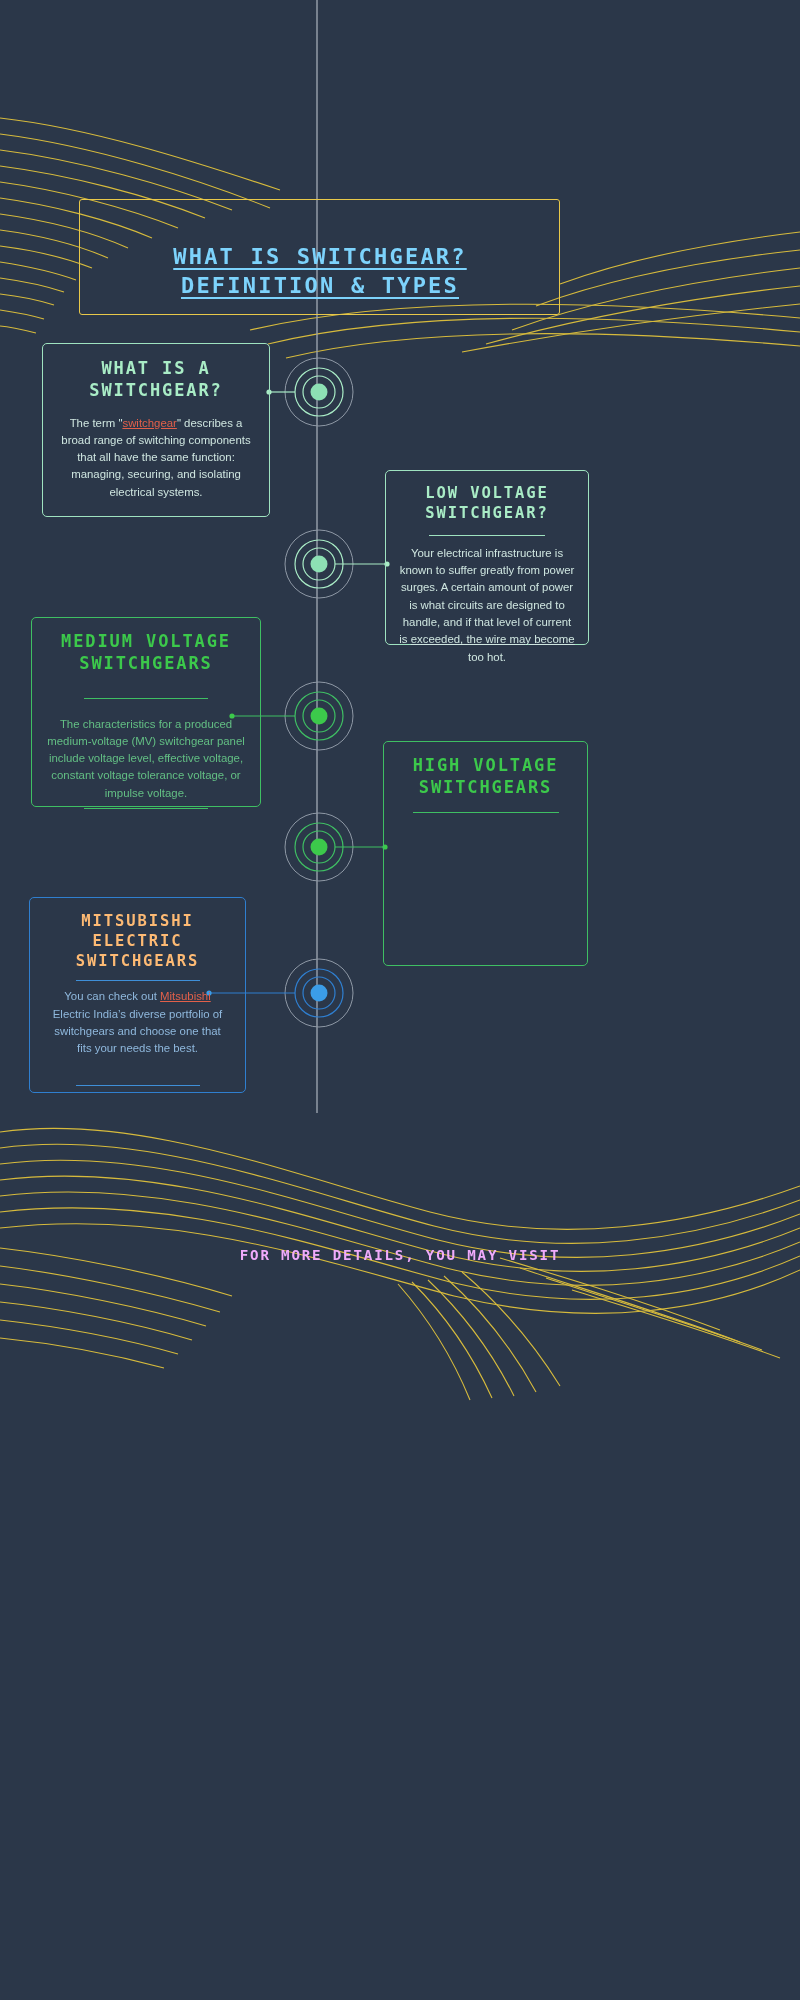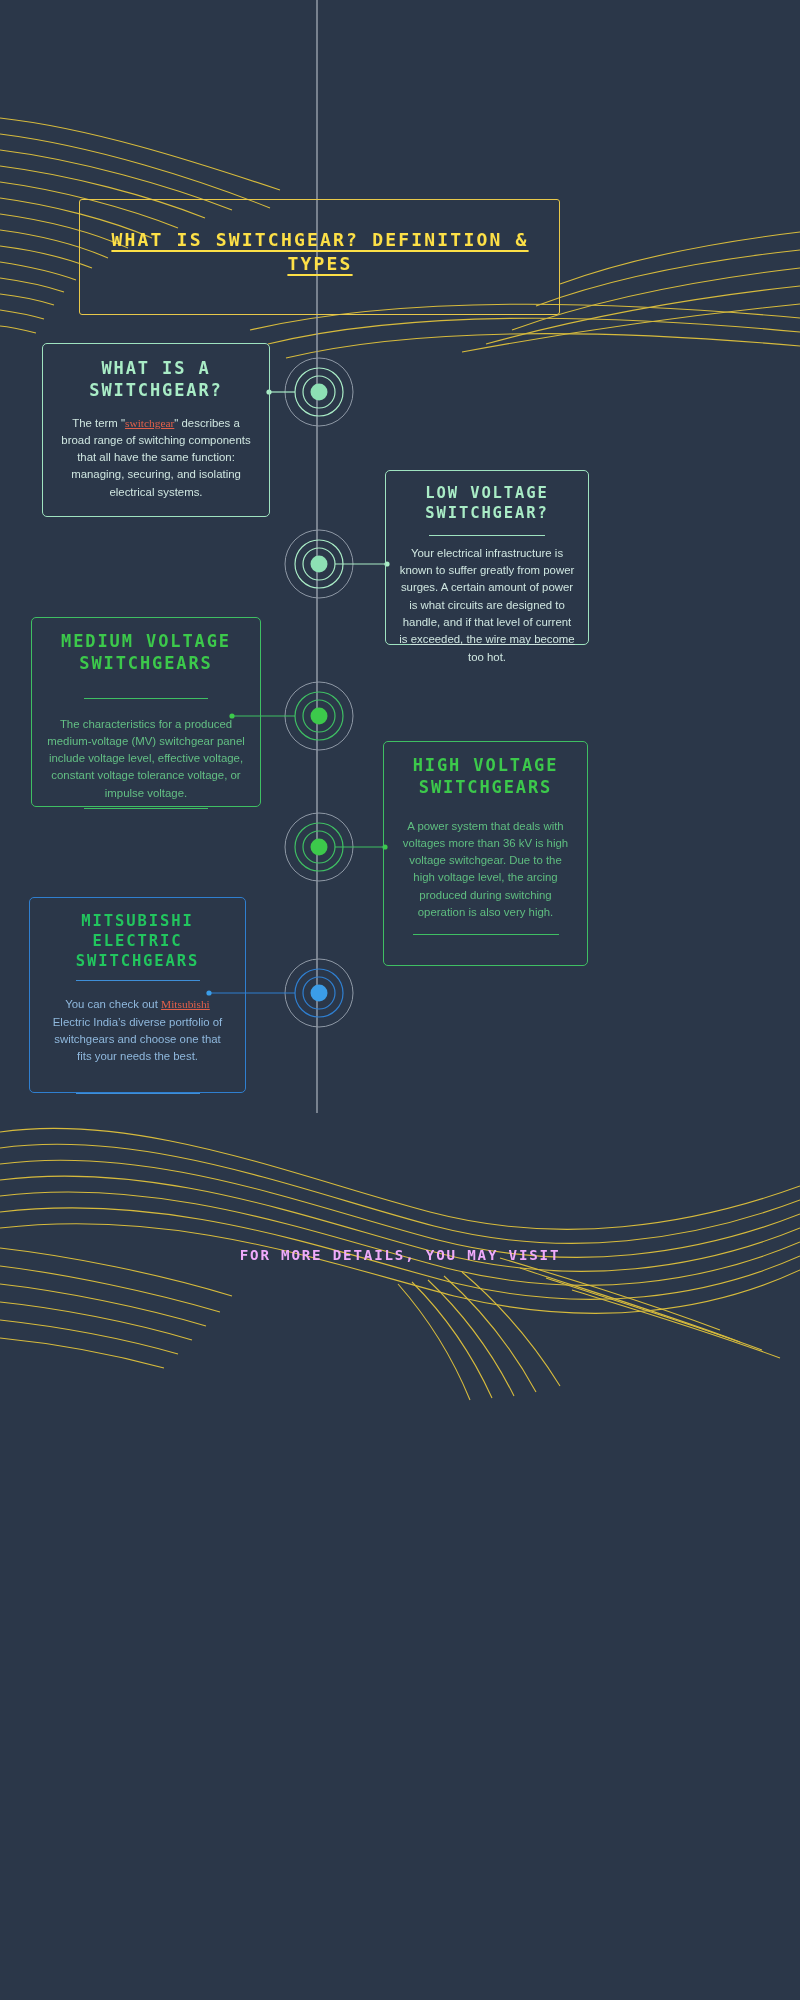--- a/index.html
+++ b/index.html
@@ -14,42 +14,42 @@
   .layer.deco { z-index:1; }
   .layer.timeline { z-index:2; }
   .content { position:absolute; inset:0; z-index:3; }
 
   
   #title-box {
     position:absolute; left:79px; top:199px; width:481px; height:116px;
     border:1px solid #e8c84a; border-radius:3px;
   }
   #title-text {
-    position:absolute; left:95px; top:228px; width:450px;
-    text-align:center; color:#fde047;
+    position:absolute; left:95px; top:242px; width:450px;
+    text-align:center; color:#7dd3fc;
     font-family:"DejaVu Sans Mono", monospace;
-    font-size:18px; font-weight:700; line-height:1.33;
+    font-size:22px; font-weight:700; line-height:1.33;
     letter-spacing:2.2px;
     text-decoration:underline; text-underline-offset:4px;
     text-decoration-thickness:1.5px;
   }
 
   
   .card { position:absolute; border:1px solid; border-radius:5px; }
   .card h2 {
     font-family:"DejaVu Sans Mono", monospace;
     font-weight:700; letter-spacing:1.9px; text-align:center;
     font-size:17px; line-height:1.28;
   }
   .card p {
     font-family:"Liberation Sans", sans-serif;
     font-size:11.4px; line-height:1.52; text-align:center;
   }
   .rule { height:1px; margin:0 auto; }
-  .lnk { color:#e2604a; text-decoration:underline;font-family:Liberation Serif, serif; }
+  .lnk { color:#e2604a; text-decoration:underline; }
   .u { text-decoration:underline; }
 
   
   #card-what { left:42px; top:343px; width:228px; height:174px; border-color:#9fe3c0; }
   #card-what h2 { color:#a9ecc6; padding:14px 18px 0;text-align:center; }
   #card-what p   { color:#cfe6e0; padding:13px 16px 0; }
 
   
   #card-low { left:385px; top:470px; width:204px; height:175px; border-color:#9fe3c0; }
   #card-low h2 { color:#a9ecc6; padding:13px 14px 0; font-size:15.5px; }
@@ -64,23 +64,23 @@
   #card-med .rule.bot { margin-top:6px; }
 
   
   #card-high { left:383px; top:741px; width:205px; height:225px; border-color:#3fbf63; }
   #card-high h2 { color:#3cc94b; padding:13px 14px 0; }
   #card-high p  { color:#5fbe80; padding:19px 14px 0; }
   #card-high .rule { width:146px; background:#3fbf63; margin-top:13px; }
 
   
   #card-mit { left:29px; top:897px; width:217px; height:196px; border-color:#2f7fd0; }
-  #card-mit h2 { color:#22c55e; padding:14px 14px 0; font-size:15.5px; }
+  #card-mit h2 { color:#fdba74; padding:14px 14px 0; font-size:15.5px; }
   #card-mit .rule { width:124px; background:#3f8fd8; margin-top:9px; }
-  #card-mit p  { color:#8fb8dd; padding:15px 16px 0; }
+  #card-mit p  { color:#8fb8dd; padding:7px 16px 0; }
   #card-mit .rule.bot { margin-top:27px; }
 
   
   #footer-text {
     position:absolute; left:150px; top:1245px; width:500px;
     text-align:center; color:#f0abfc;
     font-family:"DejaVu Sans Mono", monospace;
     font-size:14.2px; font-weight:700; letter-spacing:1.8px; line-height:1.42;
   }
   #footer-text .l2 { text-decoration:underline; text-underline-offset:3px; }
@@ -210,21 +210,20 @@
   </div>
 
   <div class="card" id="card-low">
     <h2>LOW VOLTAGE SWITCHGEAR?</h2>
     <div class="rule"></div>
     <p><span>Your electrical infrastructure is known to suffer greatly from power surges. A certain amount of power is what circuits are designed to handle, and if that level of current is </span><span class="u">exceeded, the wire may become</span><span> too hot.</span></p>
   </div>
 
   <div class="card" id="card-high">
     <h2>HIGH VOLTAGE SWITCHGEARS</h2>
-    <p>A power system that deals with voltages more than 36 kV is high voltage switchgear. Due to the high voltage level, the arcing produced during switching operation is also very high.</p>
     <div class="rule"></div>
   </div>
 
   <div class="card" id="card-mit">
     <h2>MITSUBISHI ELECTRIC SWITCHGEARS</h2>
     <div class="rule"></div>
     <p><span>You can check out </span><a class="lnk" href="#">Mitsubishi</a><span> Electric India’s diverse portfolio of switchgears and choose one that fits your needs the best.</span></p>
     <div class="rule bot"></div>
   </div>
 

